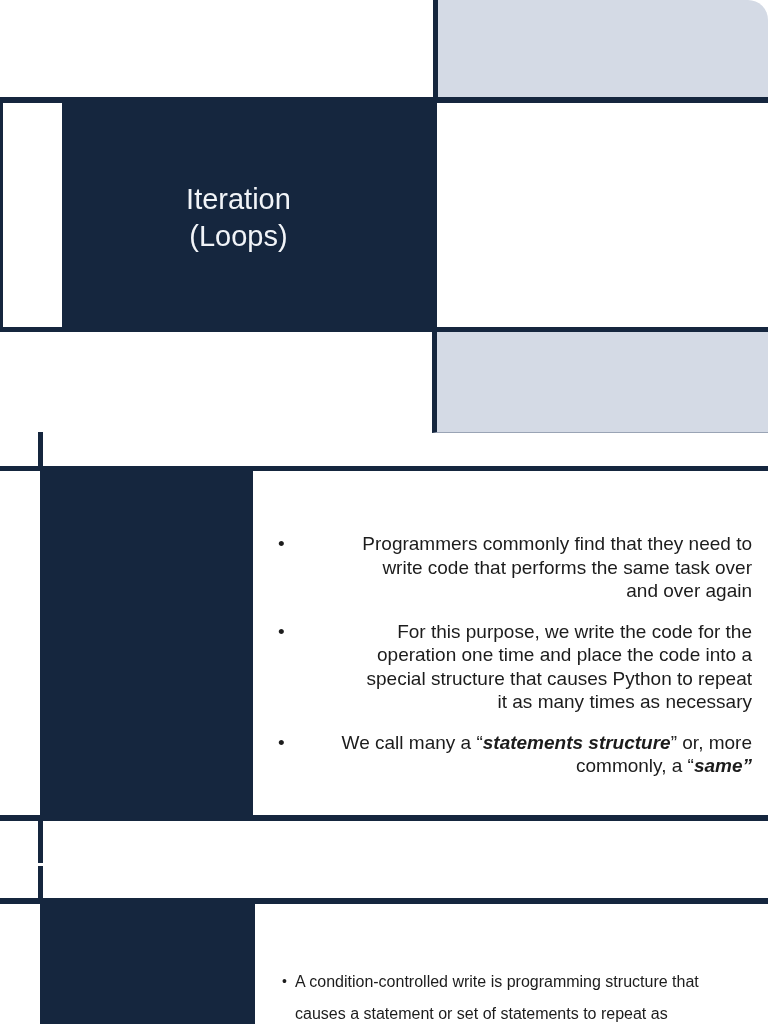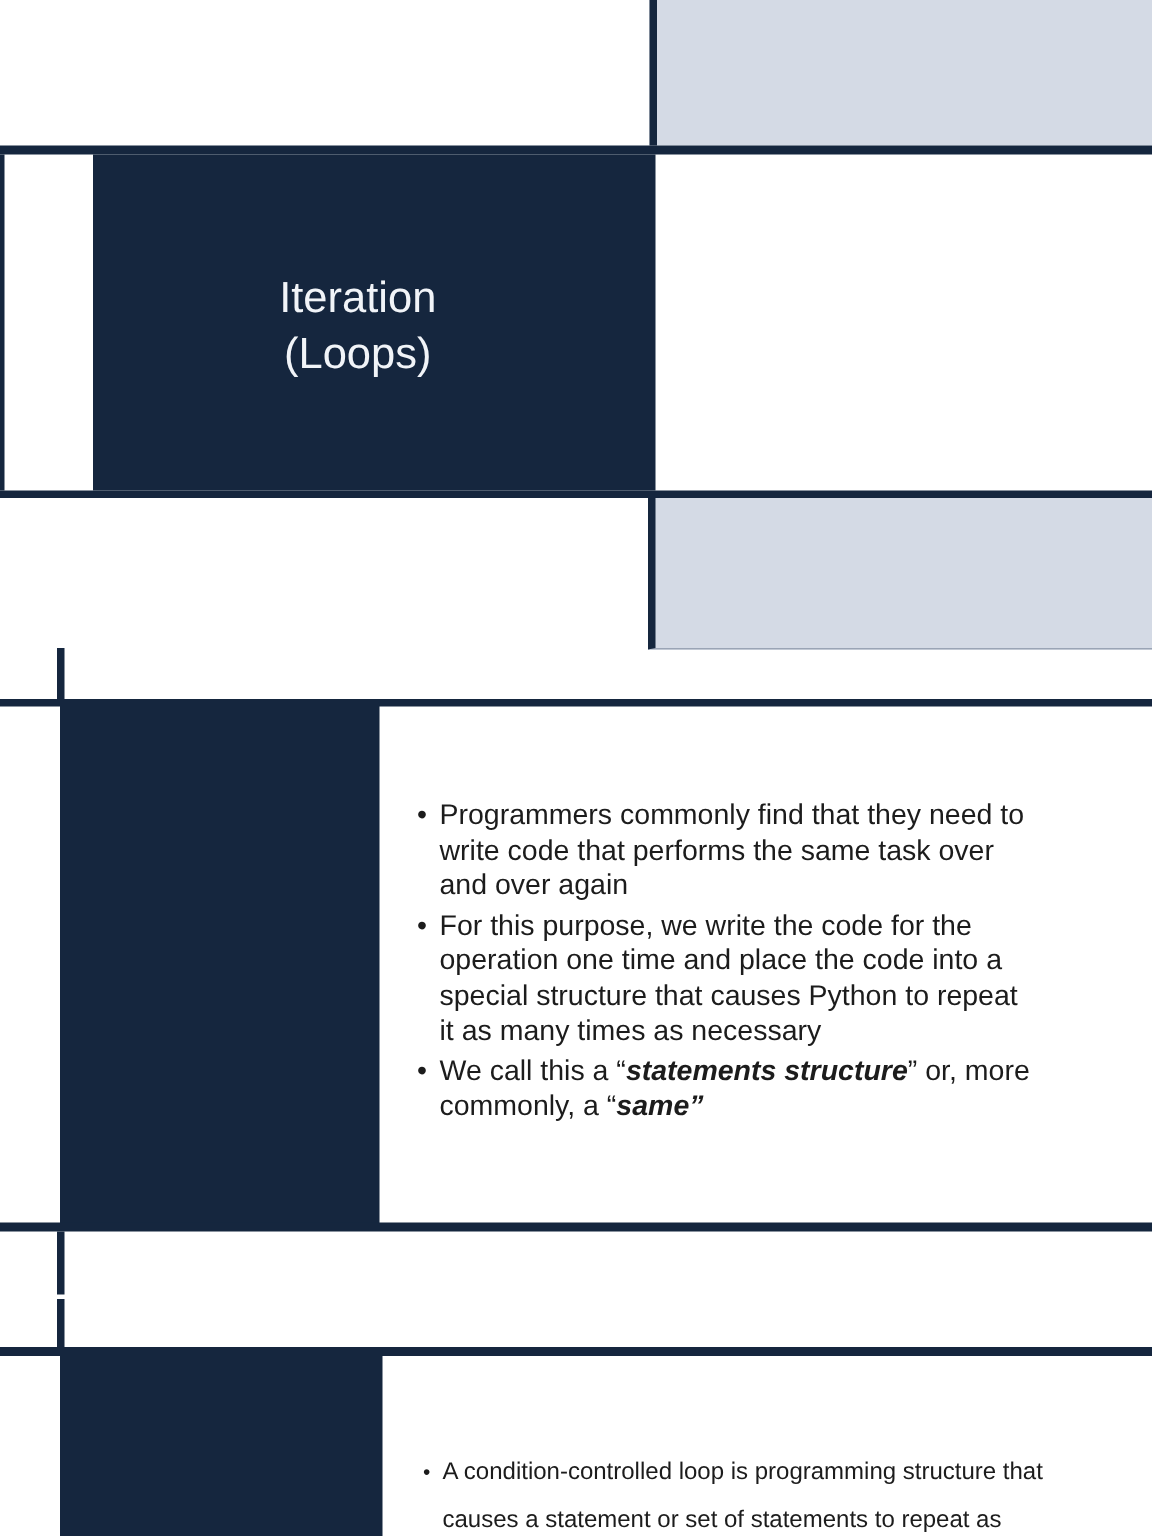--- a/index.html
+++ b/index.html
@@ -3,20 +3,21 @@
 <meta charset="utf-8">
 <style>
   html, body { margin: 0; padding: 0; background: #ffffff; }
   .page {
     position: relative;
     width: 768px;
     height: 1024px;
     overflow: hidden;
     background: #ffffff;
     font-family: "Liberation Sans", sans-serif;
+    border-radius: 20px;
   }
   .abs { position: absolute; }
 
   
   .navy  { background: #15263e; }
   .lightrect { background: #d4dae5; }
 
   
   .s1-rect-top {
     left: 433px; top: 0; width: 335px; height: 97px;
@@ -60,22 +61,22 @@
   }
   ul.bullets li {
     position: relative; white-space: pre-line;
   }
   ul.bullets li::before {
     content: "\2022";
     position: absolute; left: 0; top: 0;
   }
   .bullets-s2 { left: 278px; top: 532px; width: 474px;
     font-size: 19px; line-height: 23.5px; }
-  .bullets-s2 li { padding-left: 15px; }
-  .bullets-s2 li + li { margin-top: 3px; }
+  .bullets-s2 li { padding-left: 15px; text-align: right; }
+  .bullets-s2 li + li { margin-top: 17px; }
   .bullets-s3 { left: 282px; top: 966px; width: 474px;
     font-size: 16px; line-height: 31.5px; }
   .bullets-s3 li { padding-left: 13px; }
   .bullets-s3 li::before { font-size: 14px; }
 
   .bi { font-weight: bold; font-style: italic; }
 </style>
 </head>
 <body>
 
@@ -100,30 +101,30 @@
       
     </div>
     <ul class="bullets bullets-s2">
         <li><span>Programmers commonly find that they need to
 write code that performs the same task over
 and over again</span></li>
         <li><span>For this purpose, we write the code for the
 operation one time and place the code into a
 special structure that causes Python to repeat
 it as many times as necessary</span></li>
-        <li><span>We call this a “</span><span class="bi">statements structure</span><span>” or, more
+        <li><span>We call many a “</span><span class="bi">statements structure</span><span>” or, more
 commonly, a “</span><span class="bi">same”</span></li>
       </ul>
     <div class="abs navy s2-hline-b"></div>
     <div class="abs navy s2-vtick-b"></div>
   </section>
 
   <section>
     <div class="abs navy s3-vtick"></div>
     <div class="abs navy s3-hline"></div>
     <div class="abs navy s3-title-box"></div>
     <ul class="bullets bullets-s3">
-        <li><span>A condition-controlled loop is programming structure that
+        <li><span>A condition-controlled write is programming structure that
 causes a statement or set of statements to repeat as</span></li>
       </ul>
   </section>
 
 </div>
 
 </body></html>

